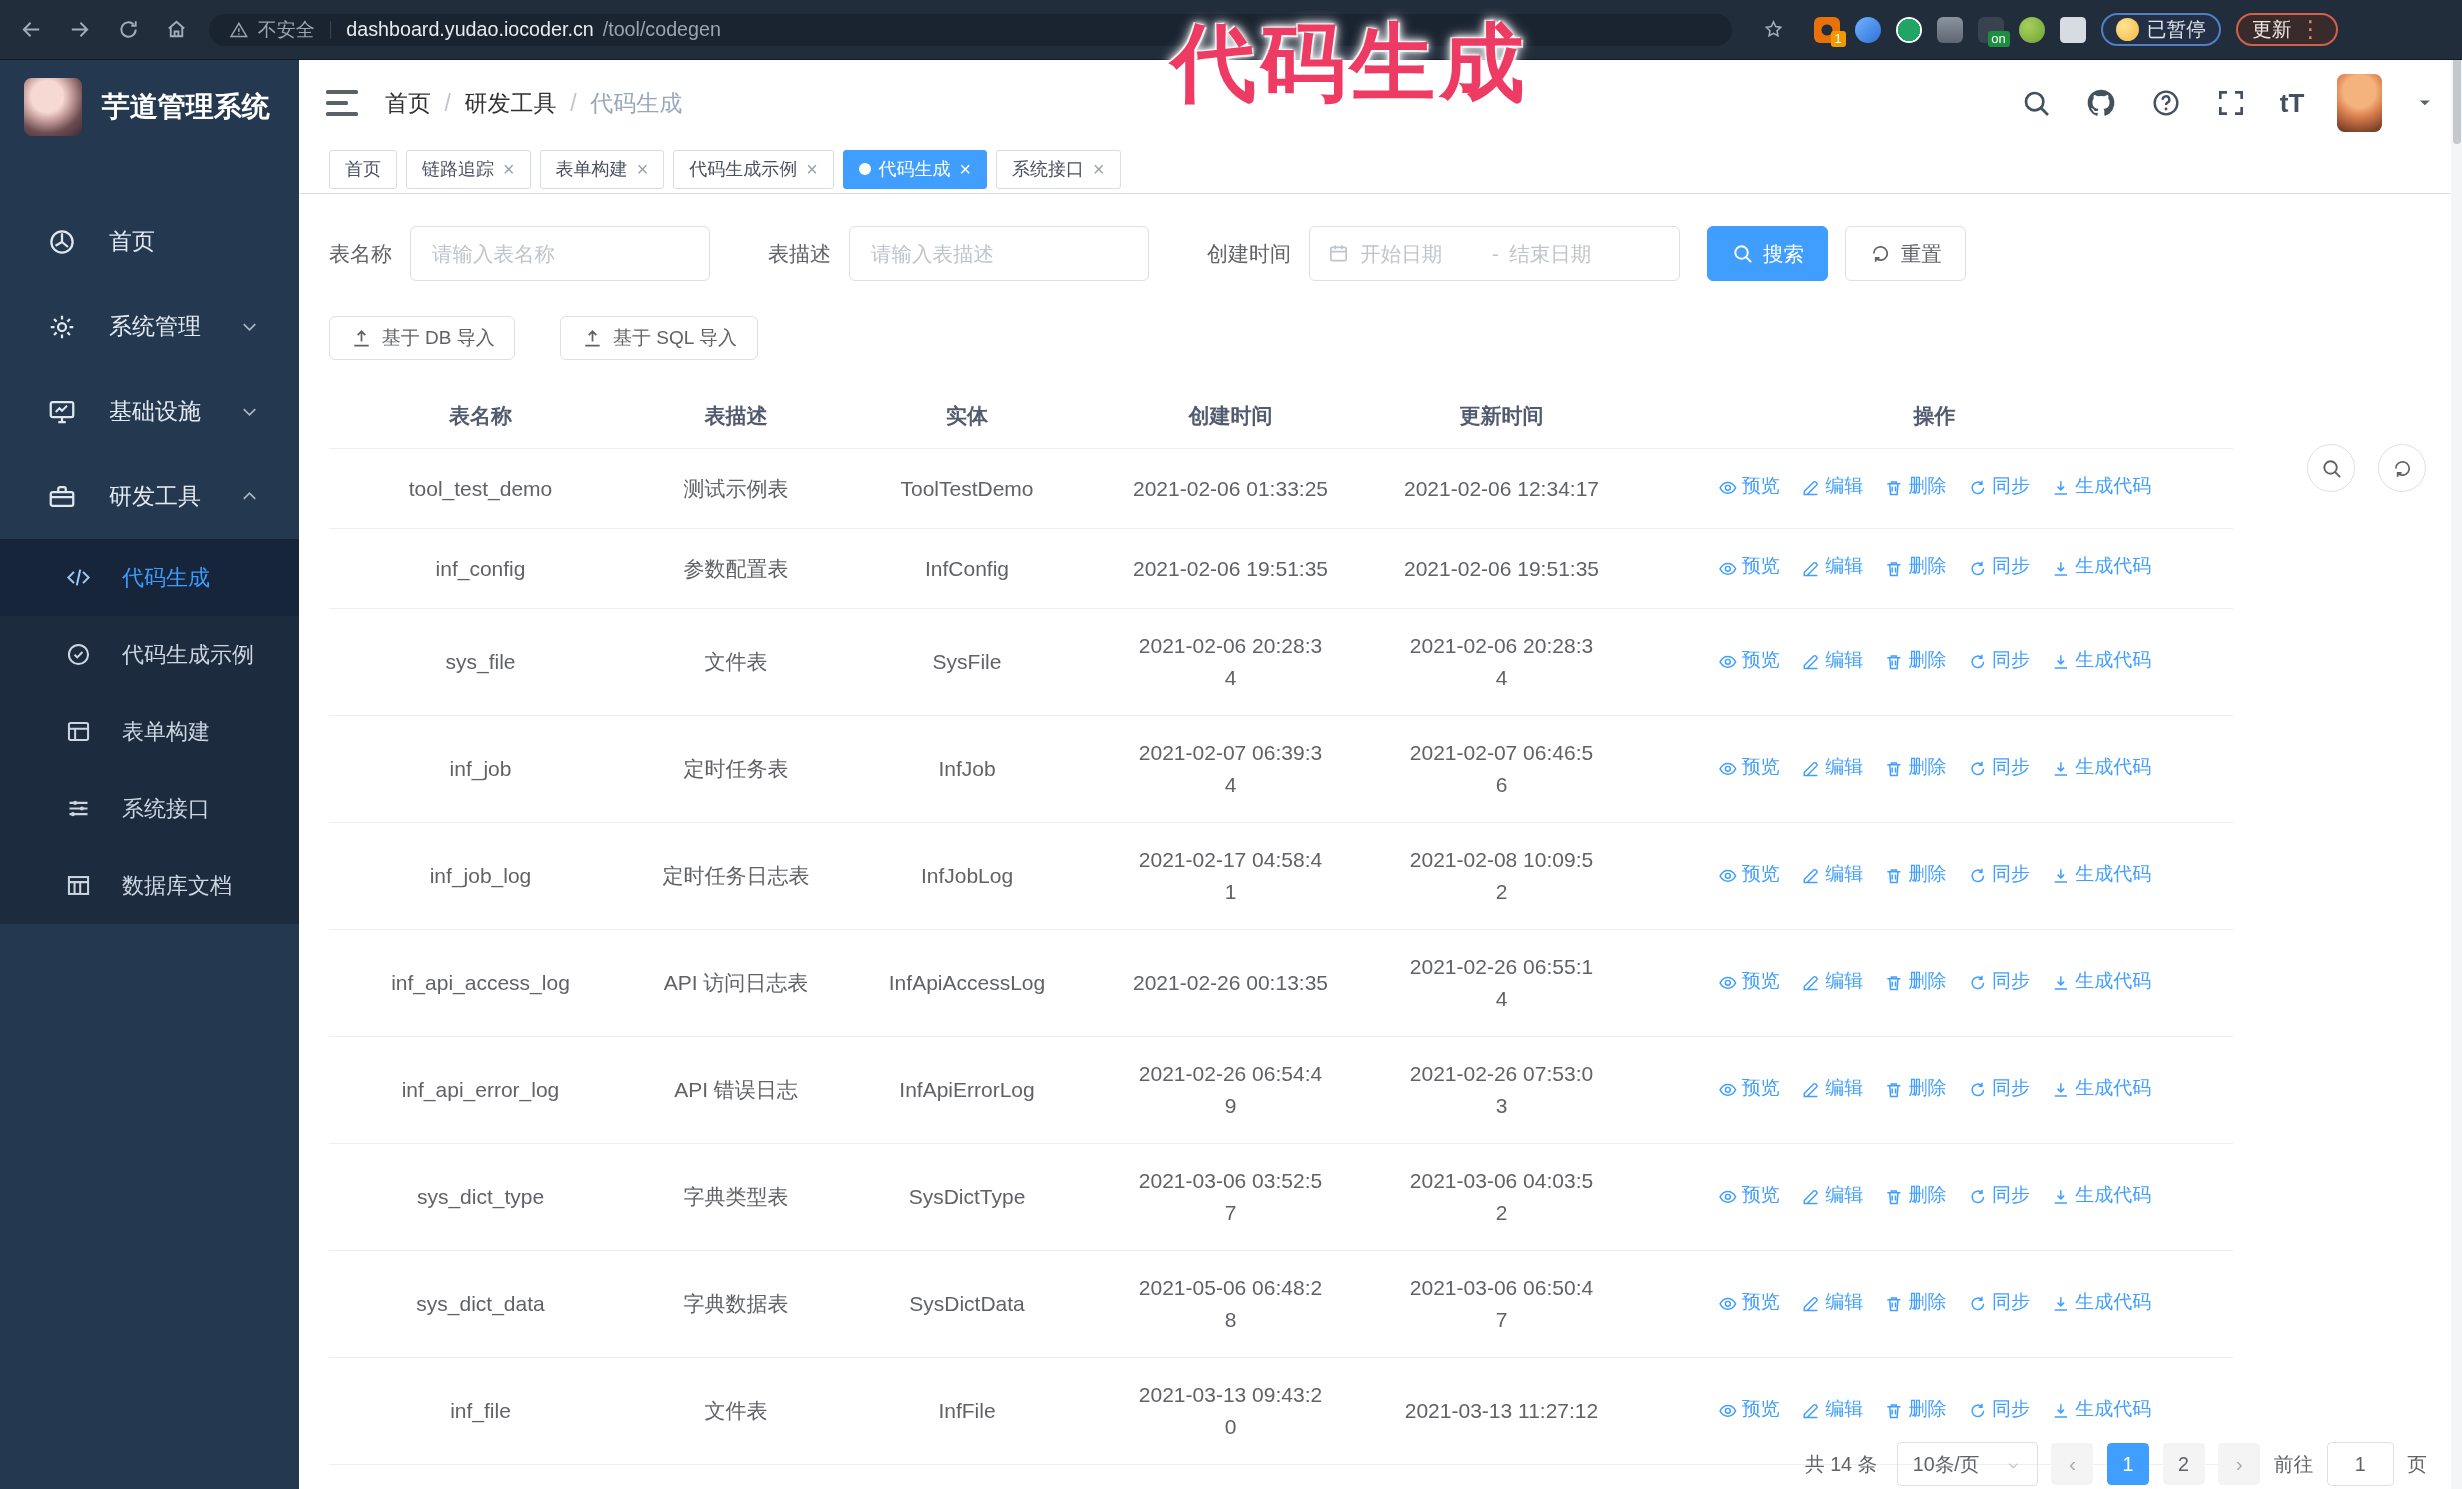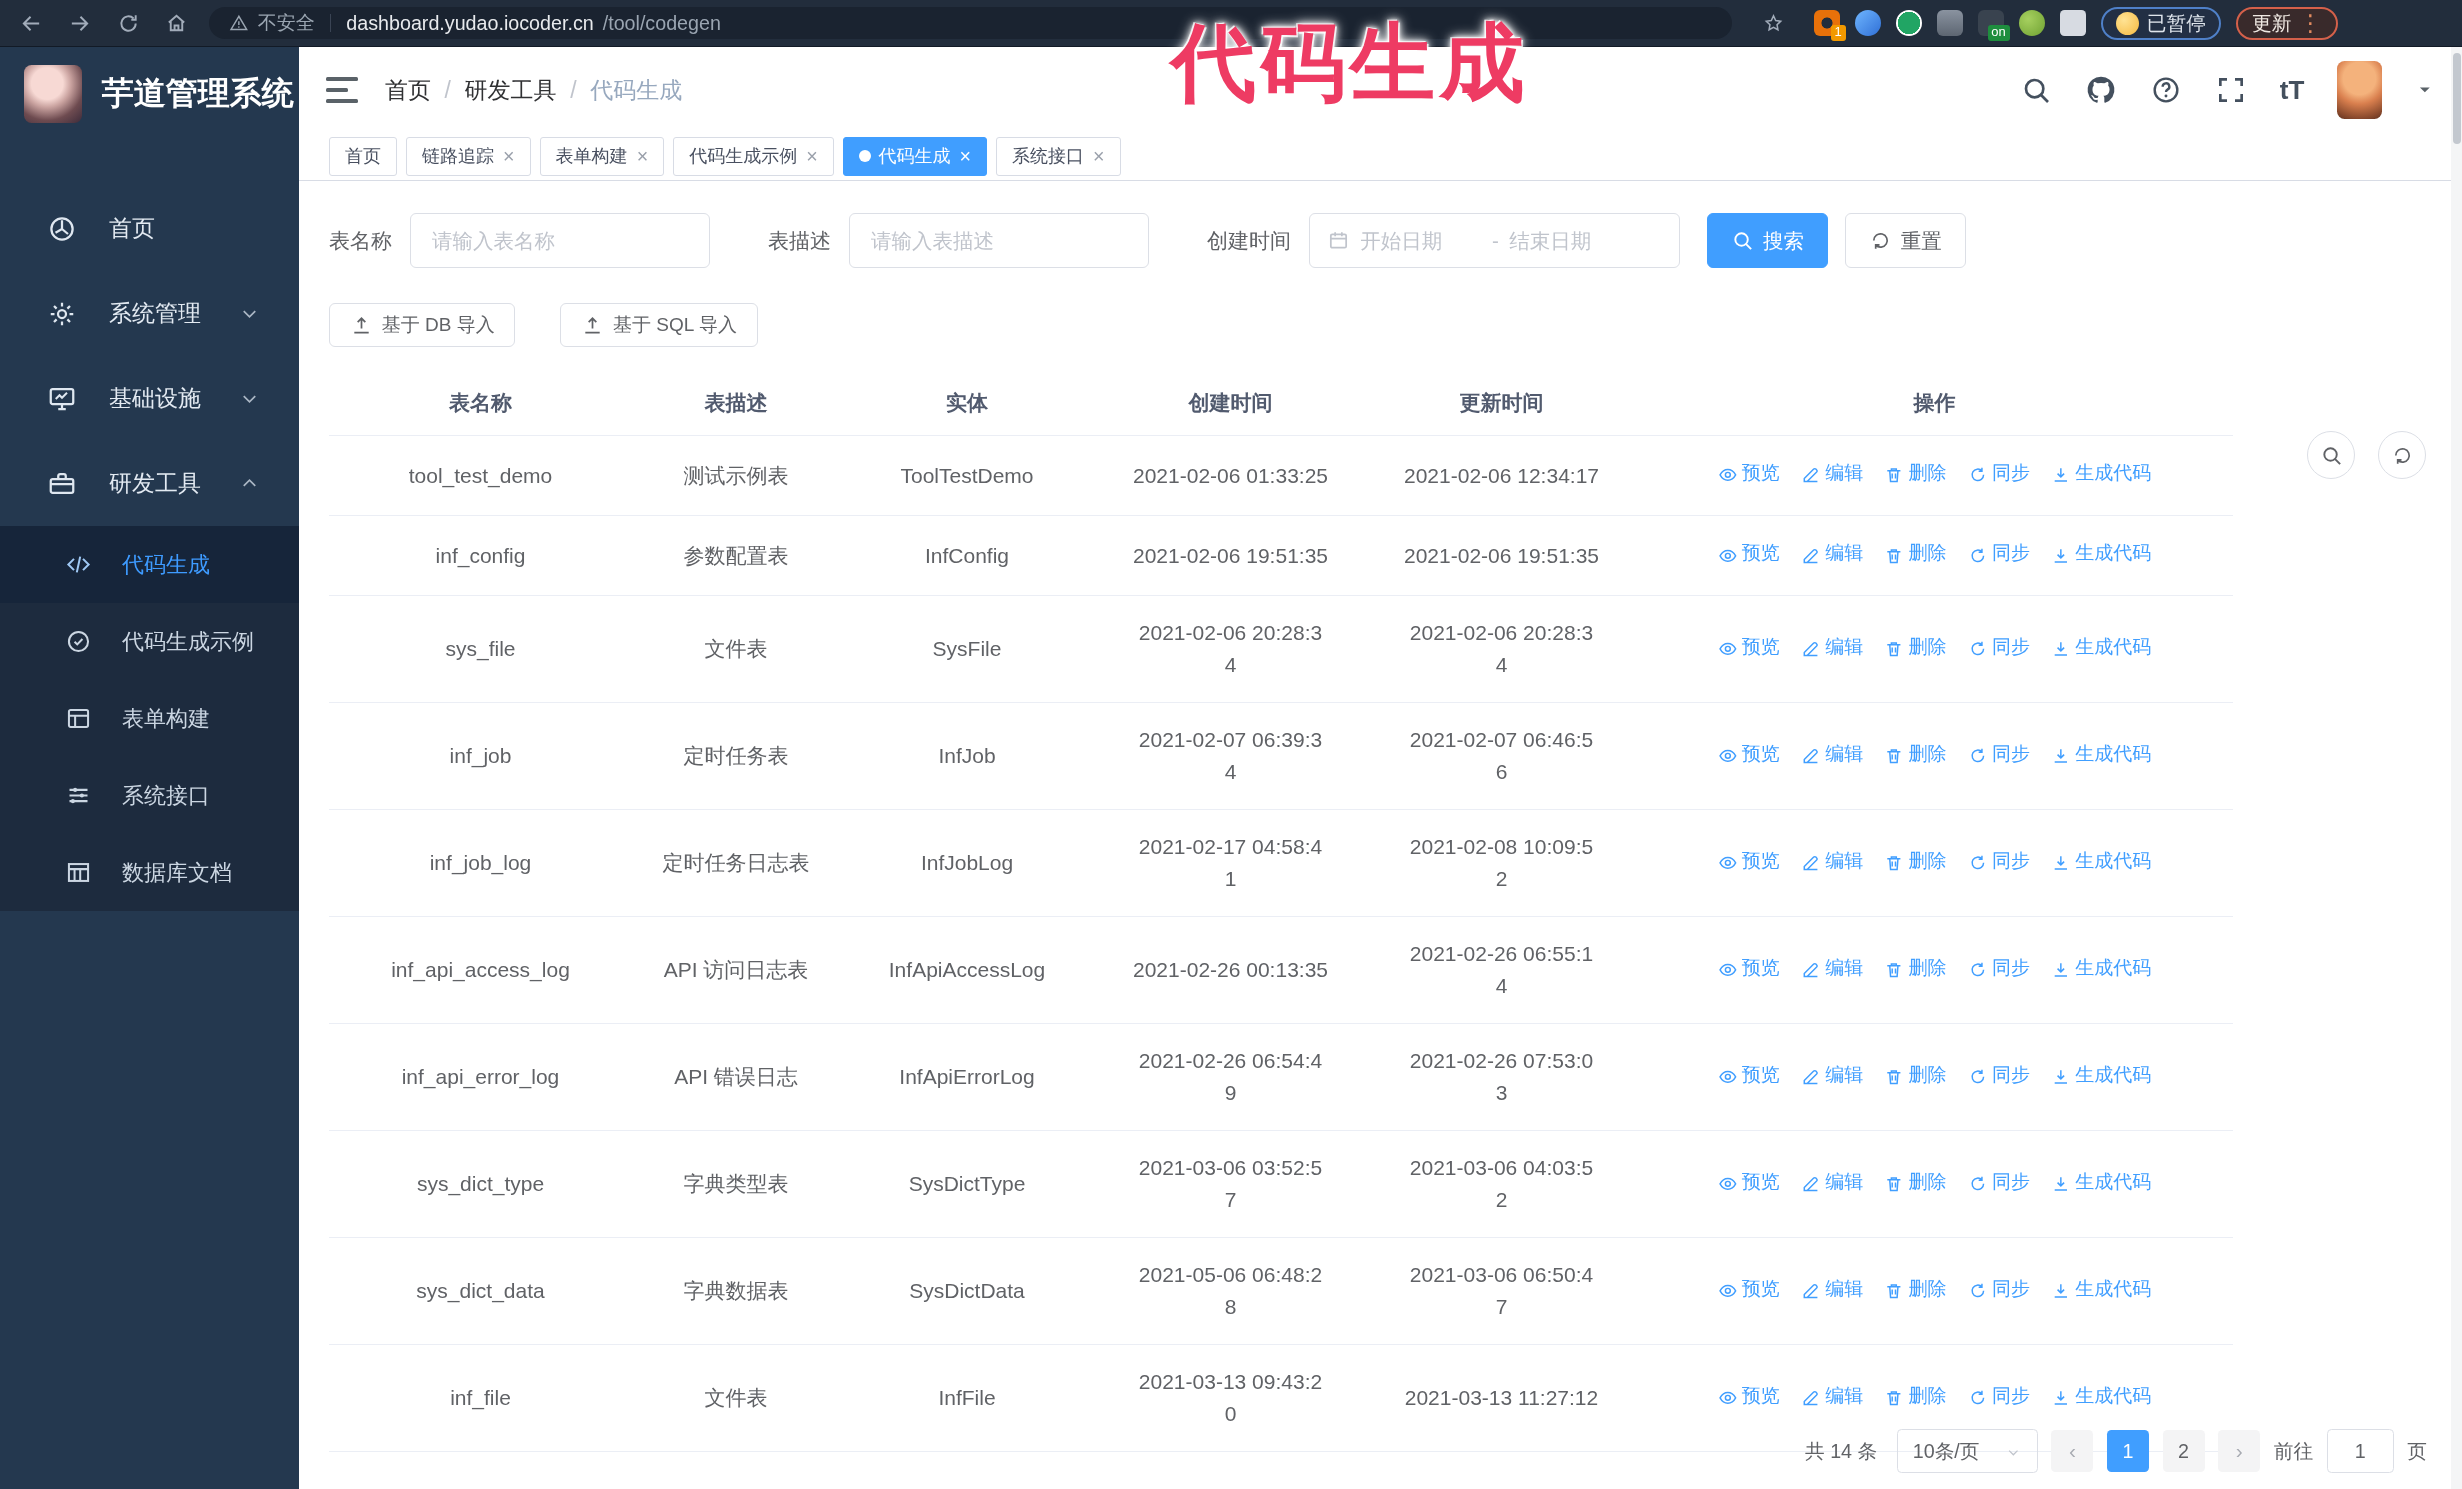--- a/index.html
+++ b/index.html
@@ -1,20 +1,20 @@
 <!DOCTYPE html>
 <html style="font-size:12px"><head>
 <meta charset="utf-8">
 <style>
   * { margin:0; padding:0; box-sizing:border-box; }
   html,body { width:2462px; height:1490px; overflow:hidden;
     font-family:"Liberation Sans","DejaVu Sans",sans-serif; background:#fff; }
 
   
-  .chrome { height:47px; background:#222d3c; display:flex; align-items:center;
+  .chrome { height:60px; background:#222d3c; display:flex; align-items:center;
     padding:0 16.7px; gap:7.6px; border-bottom:1.5px solid #121a26; position:relative; z-index:5; }
   .nav-ico { width:30px; height:30px; color:#a2acba; display:flex; align-items:center;
     justify-content:center; margin-right:10.6px; }
   .nav-ico svg { width:23px; height:23px; }
   .url-pill { height:32px; width:1523px; background:#1a2330; border-radius:18px;
     display:flex; align-items:center; padding:0 19.7px; gap:9px; }
   .sec-ico { color:#9aa5b1; width:19.7px; height:19.7px; }
   .sec-ico svg{ width:19.7px; height:19.7px; }
   .sec-label { color:#9aa5b1; font-size:19px; }
   .url-div { width:1.5px; height:18px; background:#3a4454; margin:0 6px; }
@@ -36,21 +36,21 @@
   .annotation { position:absolute; left:1171px; top:6px; z-index:50; font-size:85px;
     font-weight:700; color:#ee3b63; letter-spacing:4.5px; pointer-events:none;
     text-shadow:0 0 4.5px #fff,0 0 9px #fff,0 0 13.6px #fff,1.5px 1.5px 0 #ffffffcc,-1.5px -1.5px 0 #ffffffcc; }
 
   
   .app { display:flex; height:1443px; position:relative; }
   .sidebar { width:299px; background:#24384f; flex:none; display:flex; flex-direction:column; }
   .logo-row { display:flex; align-items:center; gap:19.7px; padding:16.7px 24px; height:94px; }
   .logo-img { width:58px; height:58px; border-radius:7.6px; flex:none;
     background:radial-gradient(circle at 40% 32%, #f7d9d4 0 30%, #caa3a0 45%, #6e4b50 70%, #3c2b3a 100%); }
-  .app-title { color:#fff; font-size:32px; font-weight:700; white-space:nowrap; }
+  .app-title { color:#fff; font-size:28px; font-weight:700; white-space:nowrap; }
   .menu { margin-top:45px; }
   .menu-item { height:85px; display:flex; align-items:center; padding:0 38px 0 47px;
     color:#e3eaf2; font-size:23px; cursor:pointer; }
   .menu-item .mi { width:30px; height:30px; margin-right:32px; color:#dfe7f0; flex:none; }
   .mi svg { width:100%; height:100%; }
   .menu-item .chev { margin-left:auto; width:23px; height:23px; color:#aab6c4; }
   .submenu { background:#1d2b3e; }
   .submenu-item { height:77px; display:flex; align-items:center; padding-left:65px;
     color:#cbd6e2; font-size:22px; cursor:pointer; }
   .submenu-item .mi { width:27px; height:27px; margin-right:30px; color:#cbd6e2; }

